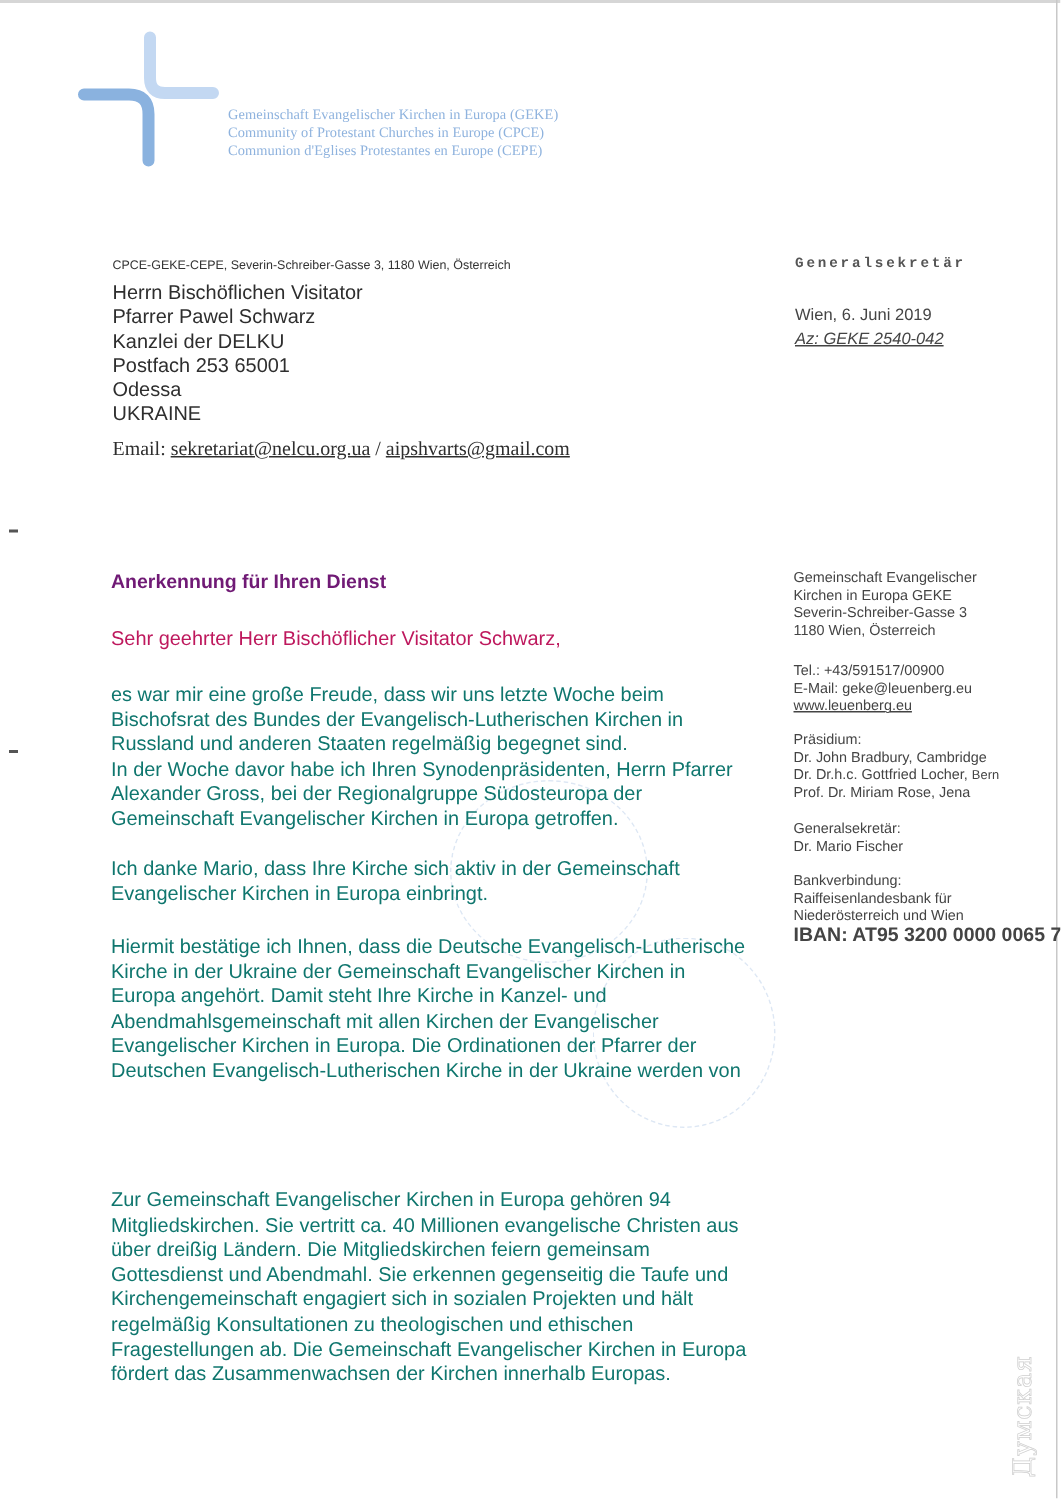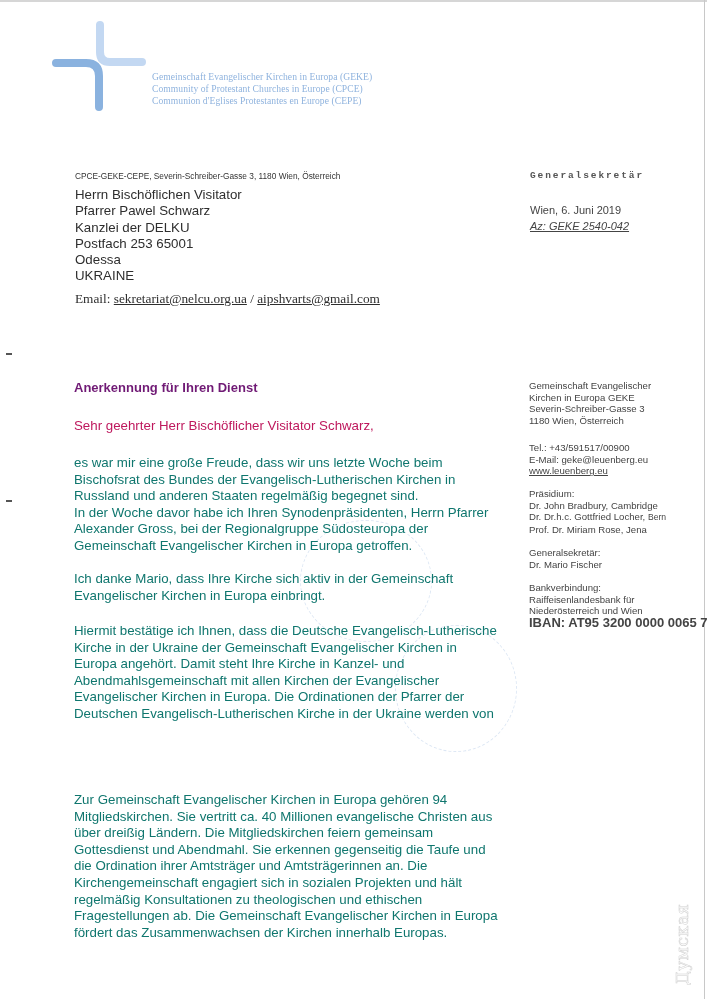--- a/index.html
+++ b/index.html
@@ -105,21 +105,20 @@
   <div>Abendmahlsgemeinschaft mit allen Kirchen der Evangelischer</div>
   <div>Evangelischer Kirchen in Europa. Die Ordinationen der Pfarrer der</div>
   <div>Deutschen Evangelisch-Lutherischen Kirche in der Ukraine werden von</div>
 </div>
 
 <div class="para" style="top:764px;margin-top:28px;">
   <div>Zur Gemeinschaft Evangelischer Kirchen in Europa gehören 94</div>
   <div>Mitgliedskirchen. Sie vertritt ca. 40 Millionen evangelische Christen aus</div>
   <div>über dreißig Ländern. Die Mitgliedskirchen feiern gemeinsam</div>
   <div>Gottesdienst und Abendmahl. Sie erkennen gegenseitig die Taufe und</div>
-  <div>die Ordination ihrer Amtsträger und Amtsträgerinnen an. Die</div>
   <div>Kirchengemeinschaft engagiert sich in sozialen Projekten und hält</div>
   <div>regelmäßig Konsultationen zu theologischen und ethischen</div>
   <div>Fragestellungen ab. Die Gemeinschaft Evangelischer Kirchen in Europa</div>
   <div>fördert das Zusammenwachsen der Kirchen innerhalb Europas.</div>
 </div>
 
 <div class="sidebar" style="top:380px;">
   <div>Gemeinschaft Evangelischer</div>
   <div>Kirchen in Europa GEKE</div>
   <div>Severin-Schreiber-Gasse 3</div>

